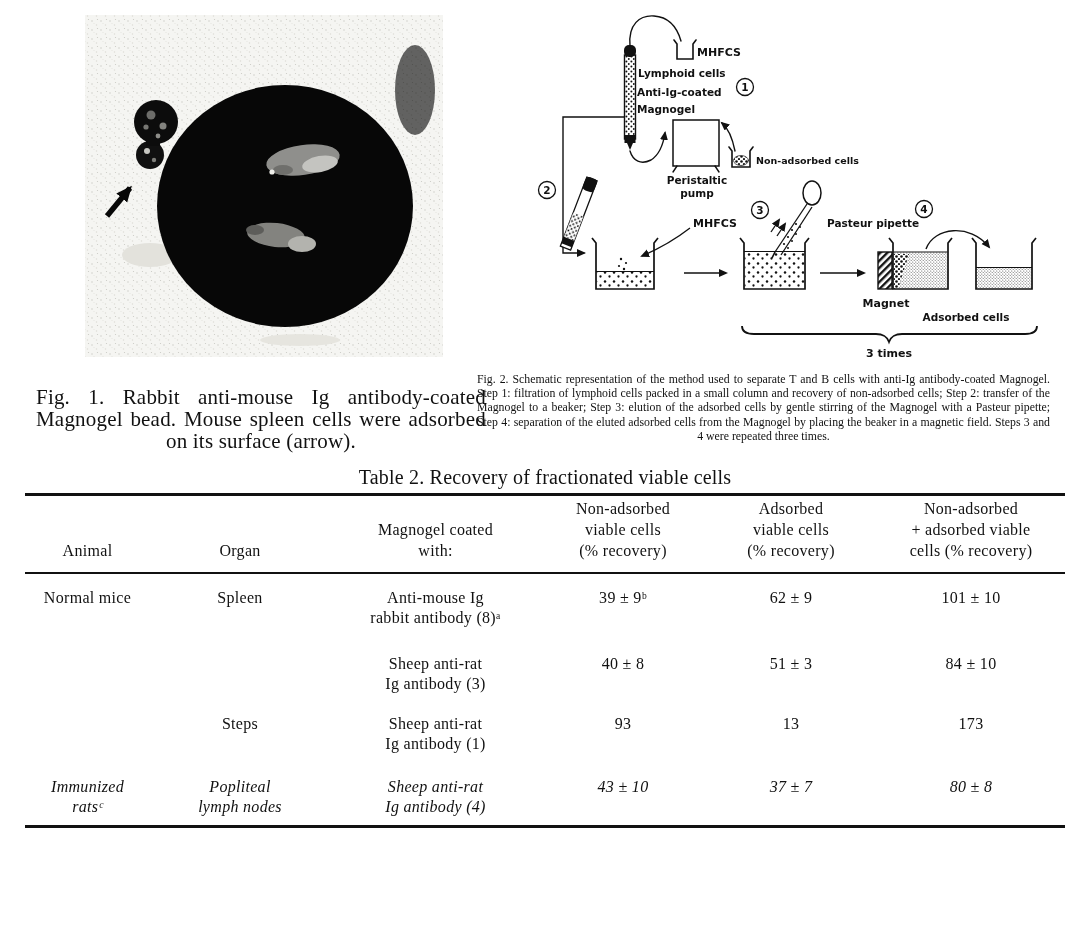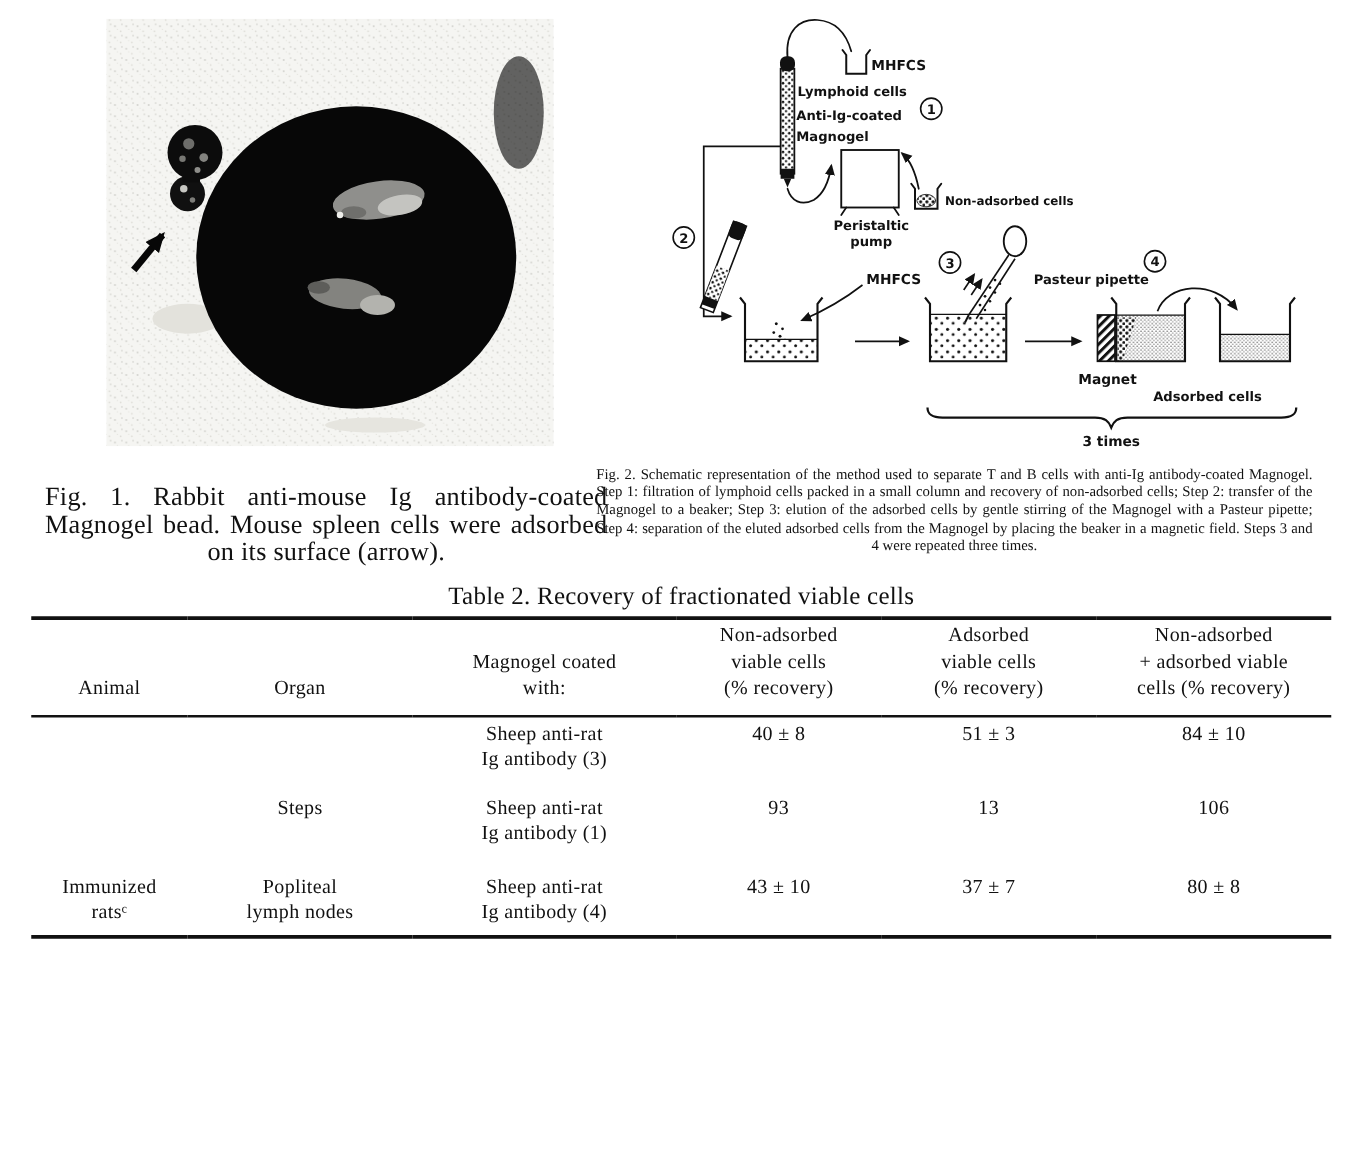--- a/index.html
+++ b/index.html
@@ -18,21 +18,21 @@
         border-top:3px solid #111;border-bottom:3px solid #111;}
   table.t2 thead tr{border-bottom:2.5px solid #111;}
   table.t2 th{font-weight:normal;vertical-align:bottom;white-space:pre-line;
         padding:0 0 11px 0;height:78px;box-sizing:border-box;line-height:21px;}
   table.t2 td{vertical-align:top;text-align:center;white-space:pre-line;padding:4px 0 0 0;
         box-sizing:border-box;line-height:20px;}
   table.t2 tbody tr.r1 td{height:77px;padding-top:14px;}
   table.t2 tbody tr.r2 td{height:70px;}
   table.t2 tbody tr.r3 td{height:60px;}
   table.t2 tbody tr.r4 td{height:63px;}
-  table.t2 tbody tr.r5 td{height:54px;}
+  table.t2 tbody tr.r5 td{height:54px;font-style:italic;}
   .diaglabel{font-family:"DejaVu Sans","Liberation Sans",sans-serif;font-weight:600;fill:#111;}
 </style>
 </head>
 <body>
 
 <div id="page">
 
   <svg id="fig1-photo" class="abs" viewBox="85 15 358 342" width="358" height="342" xmlns="http://www.w3.org/2000/svg">
     <defs>
       <pattern id="noise" width="9" height="9" patternUnits="userSpaceOnUse">
@@ -271,37 +271,46 @@
 (% recovery)</th>
           <th>Adsorbed
 viable cells
 (% recovery)</th>
           <th>Non-adsorbed
 + adsorbed viable
 cells (% recovery)</th>
         </tr>
       </thead>
       <tbody>
+        <tr class="r1">
+          <td>Normal mice</td>
+          <td>Spleen</td>
+          <td>Anti-mouse Ig
+rabbit antibody (8)ᵃ</td>
+          <td>39 ± 9ᵇ</td>
+          <td>62 ± 9</td>
+          <td>101 ± 10</td>
+        </tr>
         <tr class="r3">
           <td></td>
           <td></td>
           <td>Sheep anti-rat
 Ig antibody (3)</td>
           <td>40 ± 8</td>
           <td>51 ± 3</td>
           <td>84 ± 10</td>
         </tr>
         <tr class="r4">
           <td></td>
           <td>Steps</td>
           <td>Sheep anti-rat
 Ig antibody (1)</td>
           <td>93</td>
           <td>13</td>
-          <td>106</td>
+          <td>173</td>
         </tr>
         <tr class="r5">
           <td>Immunized
 ratsᶜ</td>
           <td>Popliteal
 lymph nodes</td>
           <td>Sheep anti-rat
 Ig antibody (4)</td>
           <td>43 ± 10</td>
           <td>37 ± 7</td>

